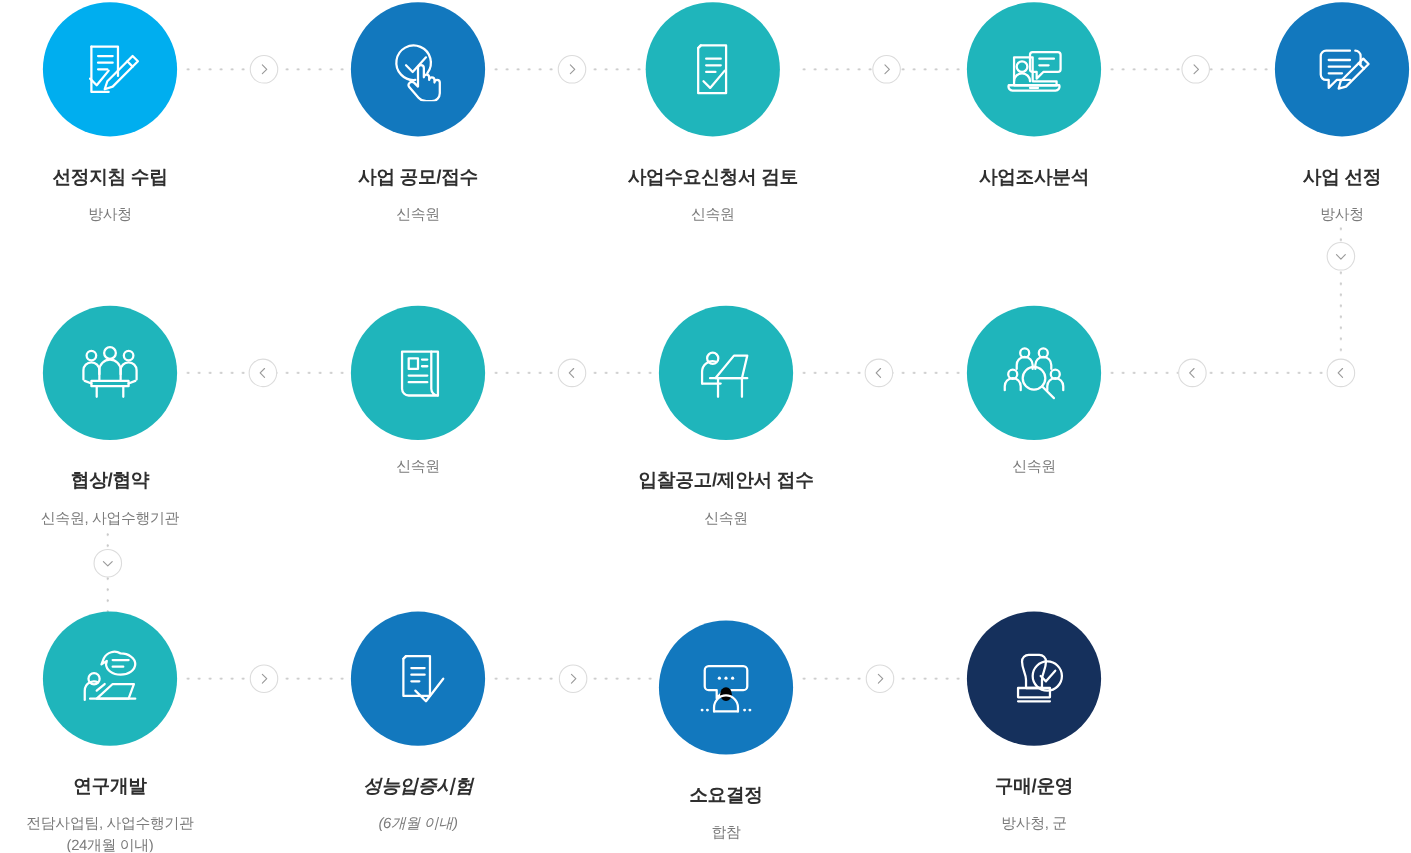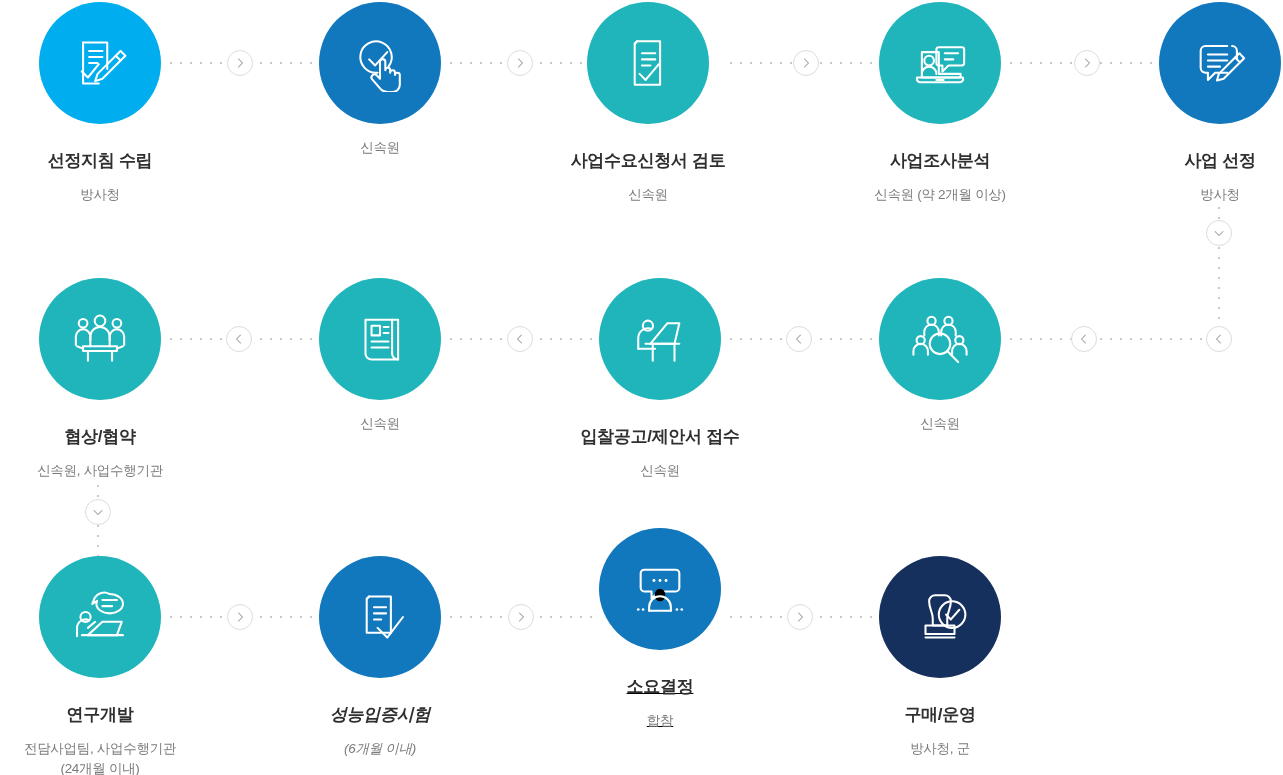--- a/index.html
+++ b/index.html
@@ -227,20 +227,21 @@
   </div>
 
   <div class="node" style="left:260px; top:2px;">
     <div class="node-circle" style="background:#1278BE;">
       <svg class="ico" viewBox="0 0 48 48">
         <path d="M31 27 a13 13 0 1 0 -9 5"></path>
         <polyline points="15,21 20,26 30,15"></polyline>
         <path d="M24 23 v14 l-3 -3 a2.5 2.5 0 0 0 -3.6 3.4 l7 8 a8 8 0 0 0 6 2.6 h4 a6 6 0 0 0 6 -6 v-8 a2 2 0 0 0 -4 0 v-2 a2 2 0 0 0 -4 0 v-2 a2 2 0 0 0 -4 0 v-7 a2.2 2.2 0 0 0 -4.4 0"></path>
       </svg>
     </div>
+    <div class="node-title">사업 공모/접수</div>
     <div class="node-sub">신속원</div>
   </div>
 
   <div class="node" style="left:528px; top:2px;">
     <div class="node-circle" style="background:#1FB5BB;">
       <svg class="ico" viewBox="0 0 48 48">
         <path d="M15 6 h19 v36 h-21 v-34 z"></path>
         <path d="M15 6 l-2 2"></path>
         <line x1="19" y1="16" x2="30" y2="16"></line>
         <line x1="19" y1="21" x2="30" y2="21"></line>
@@ -259,21 +260,20 @@
         <path d="M5 36 h38 a3 3 0 0 1 -3 4 h-32 a3 3 0 0 1 -3 -4 z"></path>
         <line x1="21" y1="38" x2="27" y2="38"></line>
         <path d="M23 11 h19 a2 2 0 0 1 2 2 v11 a2 2 0 0 1 -2 2 h-11 l-5 5 v-5 h-3 a2 2 0 0 1 -2 -2 v-11 a2 2 0 0 1 2 -2 z"></path>
         <line x1="28" y1="16" x2="39" y2="16"></line>
         <line x1="28" y1="21" x2="35" y2="21"></line>
         <circle cx="15" cy="22" r="4"></circle>
         <path d="M9 33 a6 6 0 0 1 12 0"></path>
       </svg>
     </div>
     <div class="node-title">사업조사분석</div>
-    <div class="node-sub">신속원 (약 2개월 이상)</div>
   </div>
 
   <div class="node" style="left:1100px; top:2px;">
     <div class="node-circle" style="background:#1278BE;">
       <svg class="ico" viewBox="0 0 48 48">
         <path d="M30 10 h-18 a4 4 0 0 0 -4 4 v14 a4 4 0 0 0 4 4 h2 v6 l6 -6 h10"></path>
         <path d="M34 10 a4 4 0 0 1 4 4 v6"></path>
         <line x1="14" y1="17" x2="30" y2="17"></line>
         <line x1="14" y1="22" x2="30" y2="22"></line>
         <line x1="14" y1="27" x2="24" y2="27"></line>
@@ -382,21 +382,21 @@
         <line x1="19" y1="16" x2="29" y2="16"></line>
         <line x1="19" y1="21" x2="29" y2="21"></line>
         <line x1="19" y1="26" x2="25" y2="26"></line>
         <polyline points="22,33 30,41 43,24"></polyline>
       </svg>
     </div>
     <div class="node-title">성능입증시험</div>
     <div class="node-sub">(6개월 이내)</div>
   </div>
 
-  <div class="node" style="left:540px; top:528px;text-decoration:underline;">
+  <div class="node" style="left:540px; top:564px;">
     <div class="node-circle" style="background:#1278BE;">
       <svg class="ico" viewBox="0 0 48 48">
         <path d="M11 8 h26 a3 3 0 0 1 3 3 v12 a3 3 0 0 1 -3 3 h-14 l-6 6 v-6 h-6 a3 3 0 0 1 -3 -3 v-12 a3 3 0 0 1 3 -3 z"></path>
         <circle class="dotfill" cx="19" cy="17" r="1.2"></circle>
         <circle class="dotfill" cx="24" cy="17" r="1.2"></circle>
         <circle class="dotfill" cx="29" cy="17" r="1.2"></circle>
         <ellipse cx="24" cy="29" rx="4.4" ry="5.2"></ellipse>
         <path d="M15 42 v-3 a9 9 0 0 1 18 0 v3"></path>
         <line x1="15" y1="42" x2="33" y2="42"></line>
         <circle class="dotfill" cx="10" cy="41" r="1.1"></circle>

